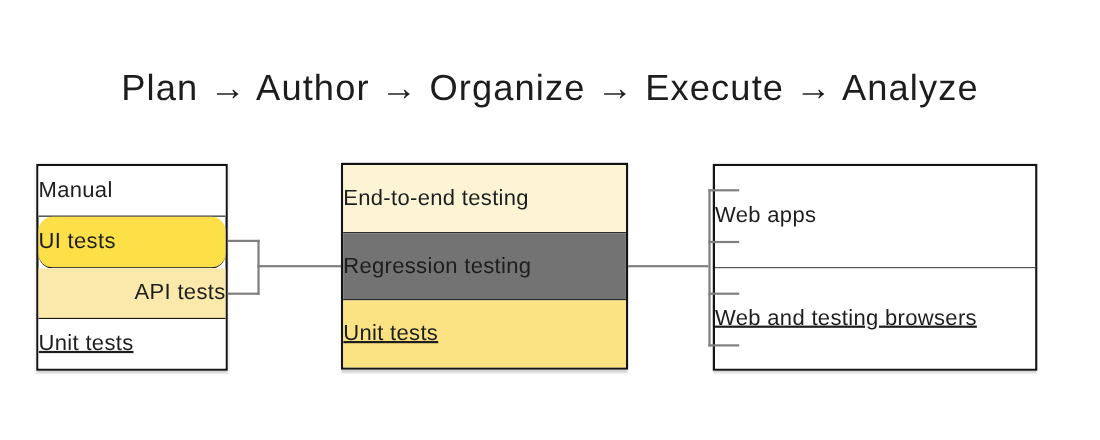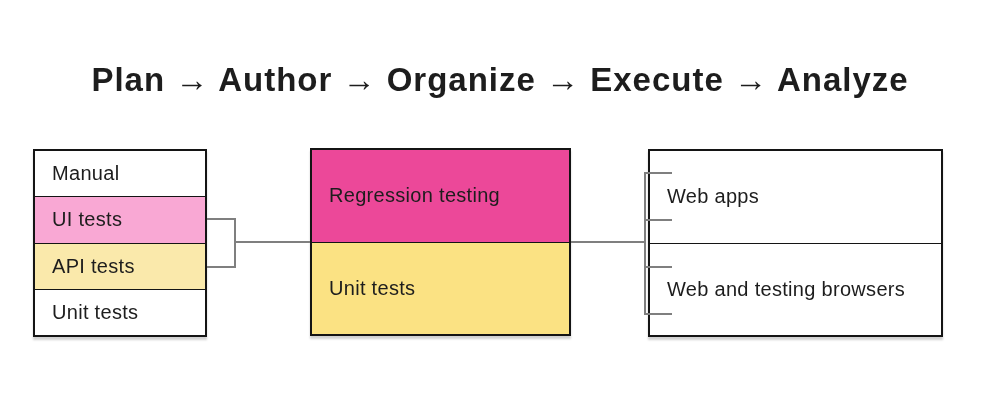--- a/index.html
+++ b/index.html
@@ -11,46 +11,45 @@
     font-family: "Liberation Sans", sans-serif;
     overflow: hidden;
   }
   .title {
     position: absolute;
     left: 0;
     top: 61px;
     width: 100%;
     text-align: center;
     font-size: 33px;
-    font-weight: 700;
+    font-weight: 400;
     letter-spacing: 1px;
     color: var(--text, #1d1d1d);
     white-space: nowrap;
   }
   .box {
     position: absolute;
     display: flex;
     flex-direction: column;
     border: 2px solid var(--box-border, #141414);
     background: #ffffff;
     box-sizing: border-box;
     box-shadow: 0 3px 2px rgba(0,0,0,0.18);
   }
   .row {
     flex: 1;
     display: flex;
     align-items: center;
-    padding-left: 17px;
     border-bottom: 1.5px solid var(--box-border, #141414);
     font-size: 20px;
     letter-spacing: 0.3px;
     color: var(--text, #1d1d1d);
     overflow: hidden;
   }
-  .row:last-child { border-bottom: none; }
+  .row:last-child { border-bottom: none; text-decoration: underline; }
   .row .label { white-space: nowrap; }
   #box-left  { left: 33px;  top: 149px; width: 174px; height: 188px; }
   #box-mid   { left: 310px; top: 148px; width: 261px; height: 188px; }
   #box-right { left: 648px; top: 149px; width: 295px; height: 188px; }
   .line { position: absolute; background: var(--connector, #7f7f7f); }
   #l-stub-ui   { left: 207px; top: 217.5px; width: 29px;  height: 2px; }
   #l-stub-api  { left: 207px; top: 265.5px; width: 29px;  height: 2px; }
   #l-vert      { left: 234px; top: 217.5px; width: 2px;   height: 50px; }
   #mid-left    { left: 234px; top: 241px;   width: 76px;  height: 2px; }
   #mid-right   { left: 571px; top: 241px;   width: 73px;  height: 2px; }
@@ -64,33 +63,36 @@
 <body>
 
 <div class="canvas">
 
   <div class="title">Plan → Author → Organize → Execute → Analyze</div>
 
   <div class="box" id="box-left">
     <div class="row" style="background: rgb(255, 255, 255);">
       <span class="label">Manual</span>
     </div>
-    <div class="row" style="background: #f9a8d4;">
+    <div class="row" style="background: #fde047; border-radius: 13px;">
       <span class="label">UI tests</span>
     </div>
-    <div class="row" style="background: rgb(250, 233, 171);">
+    <div class="row" style="background: rgb(250, 233, 171); justify-content: flex-end;">
       <span class="label">API tests</span>
     </div>
     <div class="row" style="background: rgb(255, 255, 255);">
       <span class="label">Unit tests</span>
     </div>
   </div>
 
   <div class="box" id="box-mid">
-    <div class="row" style="background: #ec4899;">
+    <div class="row" style="background: rgb(252, 244, 213);">
+      <span class="label">End-to-end testing</span>
+    </div>
+    <div class="row" style="background: #737373;">
       <span class="label">Regression testing</span>
     </div>
     <div class="row" style="background: rgb(251, 226, 131);">
       <span class="label">Unit tests</span>
     </div>
   </div>
 
   <div class="box" id="box-right">
     <div class="row" style="background: rgb(255, 255, 255);">
       <span class="label">Web apps</span>

